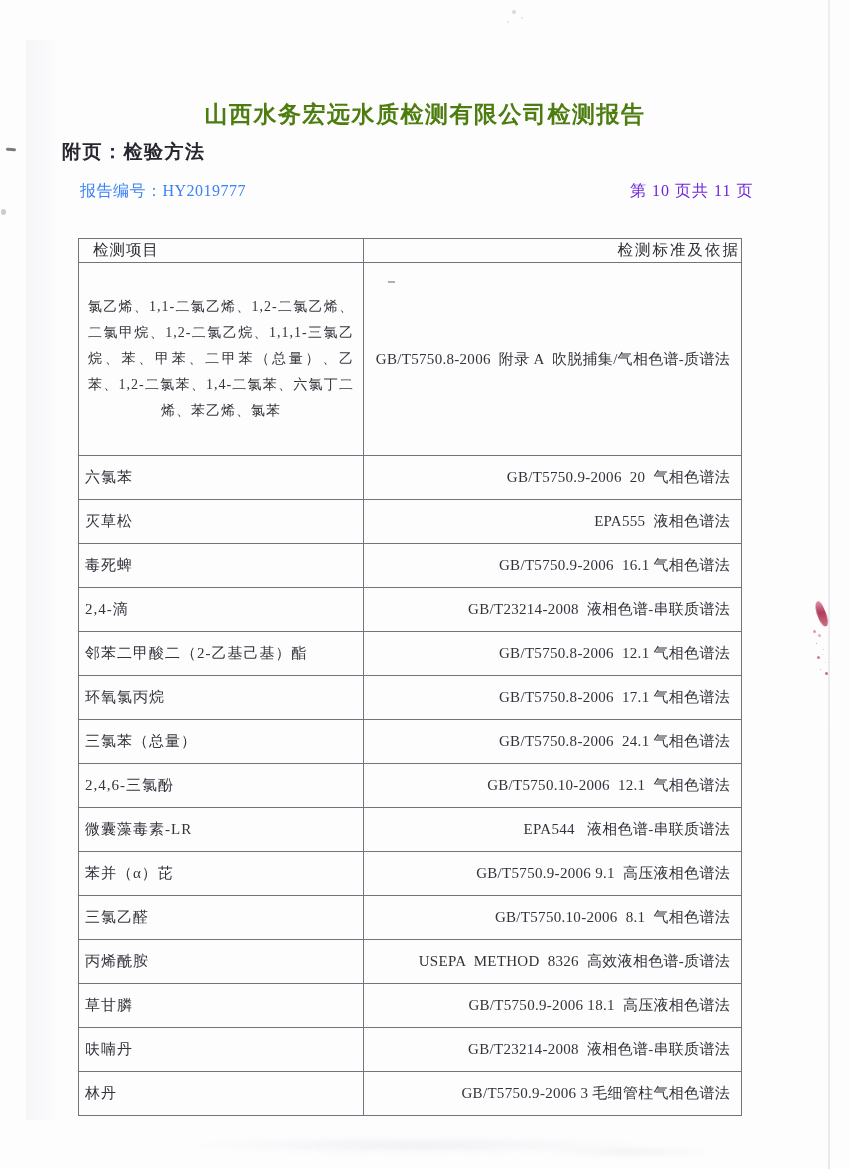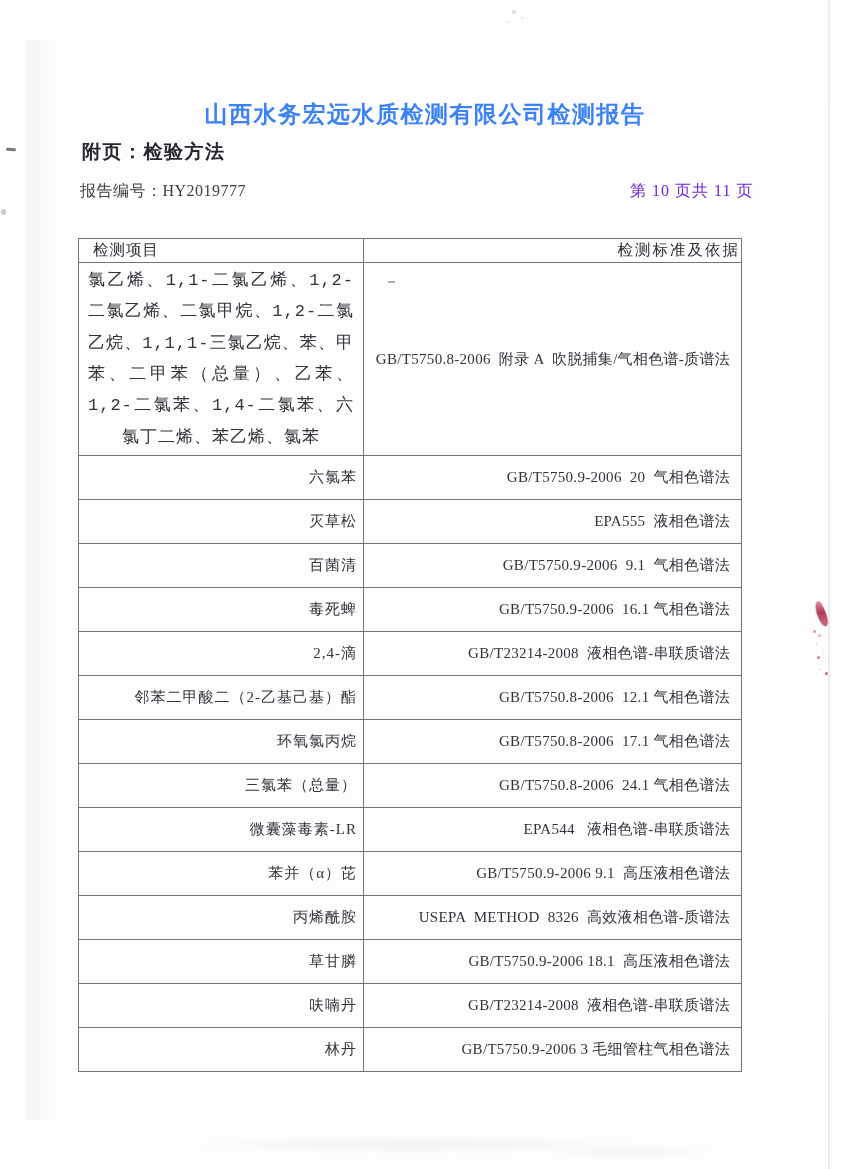--- a/index.html
+++ b/index.html
@@ -20,32 +20,31 @@
     position: absolute; left: 26px; top: 40px;
     width: 34px; height: 1080px;
     background: linear-gradient(90deg, rgba(205,205,218,0.16), rgba(205,205,218,0));
     pointer-events: none;
   }
   .doc-title {
     position: absolute; top: 99px; left: 0; width: 100%;
     text-align: center;
     font-family: "Liberation Sans", "DejaVu Sans", sans-serif;
     font-weight: 700; font-size: 23px; letter-spacing: 1.5px;
-    color: #3b82f6;
+    color: #4d7c0f;
   }
   .doc-subtitle {
     position: absolute; top: 139px; left: 62px;
     font-family: "Liberation Sans", "DejaVu Sans", sans-serif;
     font-weight: 700; font-size: 19px; letter-spacing: 1.5px;
     color: #27272f;
-    margin-left: 20px;
   }
   .report-no {
     position: absolute; top: 181px; left: 80px;
-    font-size: 16px; letter-spacing: 0.5px; color: #404040;
+    font-size: 16px; letter-spacing: 0.5px; color: #3b82f6;
   }
   .page-indicator {
     position: absolute; top: 181px; left: 630px;
     font-size: 16px; letter-spacing: 1px; color: #6d28d9;
   }
   table.methods-table {
     position: absolute; top: 238px; left: 78px;
     width: 663px;
     border-collapse: collapse; table-layout: fixed;
     font-size: 15px; color: #33333b;
@@ -56,31 +55,31 @@
     border: 1px solid #73737d;
     overflow: hidden;
   }
   .methods-table thead tr { height: 21px; padding-left: 28px; }
   .methods-table th { font-weight: 400; font-size: 15.5px; color: #2e2e36; }
   th.item-header  { text-align: left; padding-left: 14px; letter-spacing: 1px; }
   th.standard-header { text-align: right; letter-spacing: 2px; }
   .methods-table tbody tr { height: 35.7px; }
   .methods-table tbody tr.tall-row { height: 193px; }
   td.item-cell {
-    text-align: right; padding: 12px 6px;
+    text-align: left; padding: 12px 6px;
     letter-spacing: 1px; vertical-align: middle;
   }
   td.standard-cell {
     text-align: right; padding: 2px 11px;
     white-space: pre-wrap; letter-spacing: 0.3px;
     vertical-align: middle;
   }
   tr.tall-row td.item-cell {
     text-align: justify; text-align-last: center;
-    padding: 0 9px; line-height: 1.85; font-size: 17px; font-family: Liberation Mono, monospace;
+    padding: 0 9px; line-height: 1.85; font-size: 14px;
   }
   tr.tall-row td.standard-cell { line-height: 1.8; }
   
   .paper-edge {
     position: absolute; top: 0; left: 828px;
     width: 2px; height: 1169px;
     background: linear-gradient(180deg, #ebebf0, #e4e4ea);
     opacity: 0.85; pointer-events: none;
   }
   
@@ -171,50 +170,54 @@
         </tr>
         <tr>
           <td class="item-cell">六氯苯</td>
           <td class="standard-cell">GB/T5750.9-2006  20  气相色谱法</td>
         </tr>
         <tr>
           <td class="item-cell">灭草松</td>
           <td class="standard-cell">EPA555  液相色谱法</td>
         </tr>
         <tr>
-          <td class="item-cell">百菌清</td>
-          <td class="standard-cell">GB/T5750.9-2006  9.1  气相色谱法</td>
-        </tr>
-        <tr>
           <td class="item-cell">毒死蜱</td>
           <td class="standard-cell">GB/T5750.9-2006  16.1 气相色谱法</td>
         </tr>
         <tr>
           <td class="item-cell">2,4-滴</td>
           <td class="standard-cell">GB/T23214-2008  液相色谱-串联质谱法</td>
         </tr>
         <tr>
           <td class="item-cell">邻苯二甲酸二（2-乙基己基）酯</td>
           <td class="standard-cell">GB/T5750.8-2006  12.1 气相色谱法</td>
         </tr>
         <tr>
           <td class="item-cell">环氧氯丙烷</td>
           <td class="standard-cell">GB/T5750.8-2006  17.1 气相色谱法</td>
         </tr>
         <tr>
           <td class="item-cell">三氯苯（总量）</td>
           <td class="standard-cell">GB/T5750.8-2006  24.1 气相色谱法</td>
         </tr>
         <tr>
+          <td class="item-cell">2,4,6-三氯酚</td>
+          <td class="standard-cell">GB/T5750.10-2006  12.1  气相色谱法</td>
+        </tr>
+        <tr>
           <td class="item-cell">微囊藻毒素-LR</td>
           <td class="standard-cell">EPA544   液相色谱-串联质谱法</td>
         </tr>
         <tr>
           <td class="item-cell">苯并（α）芘</td>
           <td class="standard-cell">GB/T5750.9-2006 9.1  高压液相色谱法</td>
+        </tr>
+        <tr>
+          <td class="item-cell">三氯乙醛</td>
+          <td class="standard-cell">GB/T5750.10-2006  8.1  气相色谱法</td>
         </tr>
         <tr>
           <td class="item-cell">丙烯酰胺</td>
           <td class="standard-cell">USEPA  METHOD  8326  高效液相色谱-质谱法</td>
         </tr>
         <tr>
           <td class="item-cell">草甘膦</td>
           <td class="standard-cell">GB/T5750.9-2006 18.1  高压液相色谱法</td>
         </tr>
         <tr>

